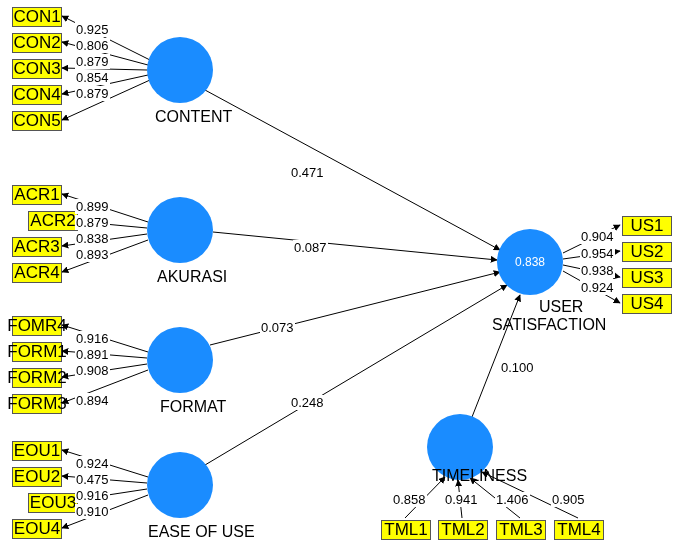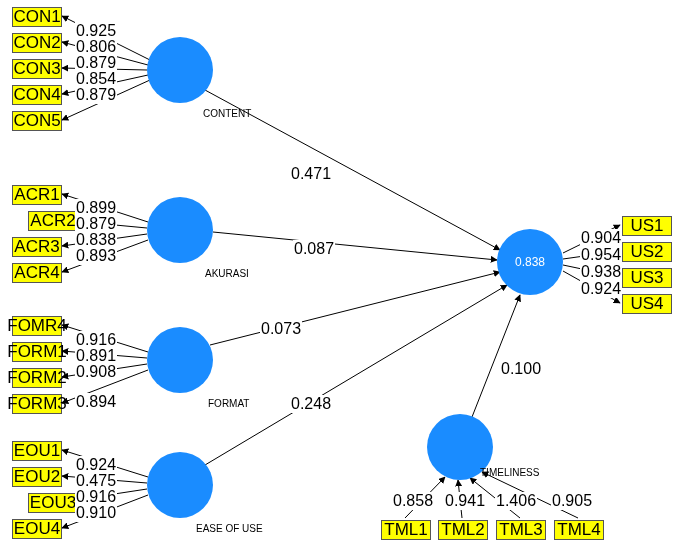--- a/index.html
+++ b/index.html
@@ -31,38 +31,37 @@
     background: #1a8cff;
     border-radius: 50%;
     display: flex;
     align-items: center;
     justify-content: center;
     color: #fff;
     font-size: 12px;
   }
   .node-label {
     position: absolute;
-    font-size: 10px;
+    font-size: 16px;
     white-space: nowrap;
-    margin-left: 48px;
   }
   .ind {
     position: absolute;
     width: 48px;
     height: 18px;
     background: #ffff00;
     border: 1px solid #555;
     display: flex;
     align-items: center;
     justify-content: center;
     font-size: 17px;
   }
   .coef {
     position: absolute;
-    font-size: 16px;
+    font-size: 13px;
     background: #fff;
     padding: 0 1px;
     white-space: nowrap;
   }
 </style>
 </head>
 <body>
 
 <div class="stage">
 
@@ -124,20 +123,24 @@
 
 <div class="node-circle" style="left:147px;top:452px"></div>
 <div class="node-label" style="left:148px;top:523px">EASE OF USE</div>
 
 <div class="node-circle" style="left:427px;top:414px"></div>
 <div class="node-label" style="left:432px;top:467px">TIMELINESS</div>
 
 <div class="node-circle" style="left:497px;top:229px">
   <span>0.838</span>
 </div>
+<div class="node-label" style="left:516px;top:298px;text-align:center">
+  <span>USER</span><br>
+  <span style="margin-left:-24px">SATISFACTION</span>
+</div>
 
 <div class="ind" style="left:12px;top:7px">CON1</div>
 <div class="ind" style="left:12px;top:33px">CON2</div>
 <div class="ind" style="left:12px;top:59px">CON3</div>
 <div class="ind" style="left:12px;top:85px">CON4</div>
 <div class="ind" style="left:12px;top:111px">CON5</div>
 
 <div class="ind" style="left:12px;top:185px">ACR1</div>
 <div class="ind" style="left:28px;top:211px">ACR2</div>
 <div class="ind" style="left:12px;top:237px">ACR3</div>

